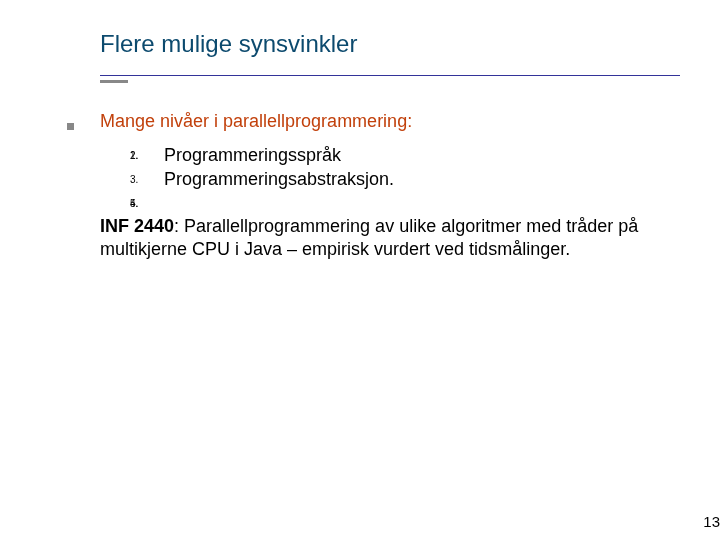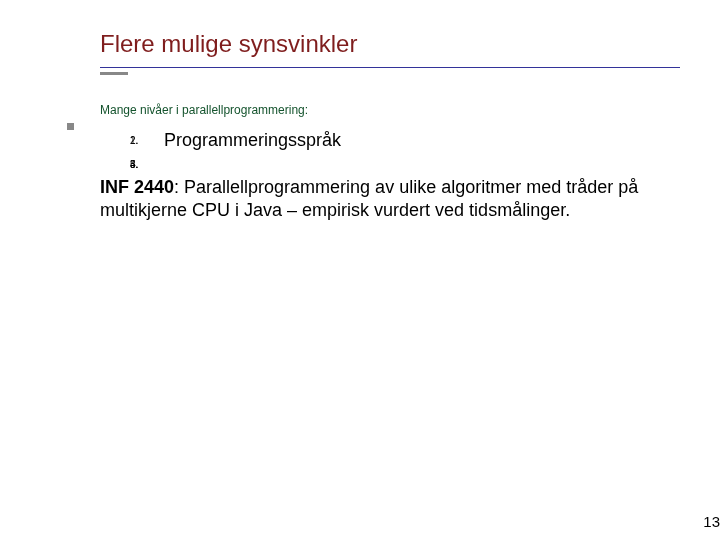--- a/index.html
+++ b/index.html
@@ -10,36 +10,36 @@
     font-family: Verdana, Arial, sans-serif;
     color: #000;
     position: relative;
     padding: 30px 40px 30px 100px;
   }
   .title-wrap {
     margin-bottom: 28px;
   }
   .title {
     font-size: 24px;
-    color: #7f1d1d;
+    color: #0c4a6e;
     font-weight: 400;
-    padding-bottom: 9px;
+    padding-bottom: 17px;
     border-bottom: 1px solid #333399;
     display: block;
   }
   .accent-bar {
     width: 28px;
     height: 3px;
     background: #888888;
     margin-top: 4px;
     margin-left: 0px;
   }
   .intro {
-    font-size: 12px;
-    color: #14532d;
+    font-size: 18px;
+    color: #c2410c;
     margin-bottom: 12px;
     margin-left: 0px;
   }
   .list {
     list-style: none;
     margin-left: 30px;
     margin-top: 2px;
   }
   .list li {
     position: relative;
@@ -98,20 +98,21 @@
   <ol class="list">
     <li>
       <span class="num">1.</span>
     </li>
     <li>
       <span class="num">2.</span>
       <span>Programmeringsspråk</span>
     </li>
     <li>
       <span class="num">3.</span>
+      <span>Programmeringsabstraksjon.</span>
     </li>
     <li>
       <span class="num">4.</span>
     </li>
     <li>
       <span class="num">5.</span>
     </li>
   </ol>
 
   <div class="course">

